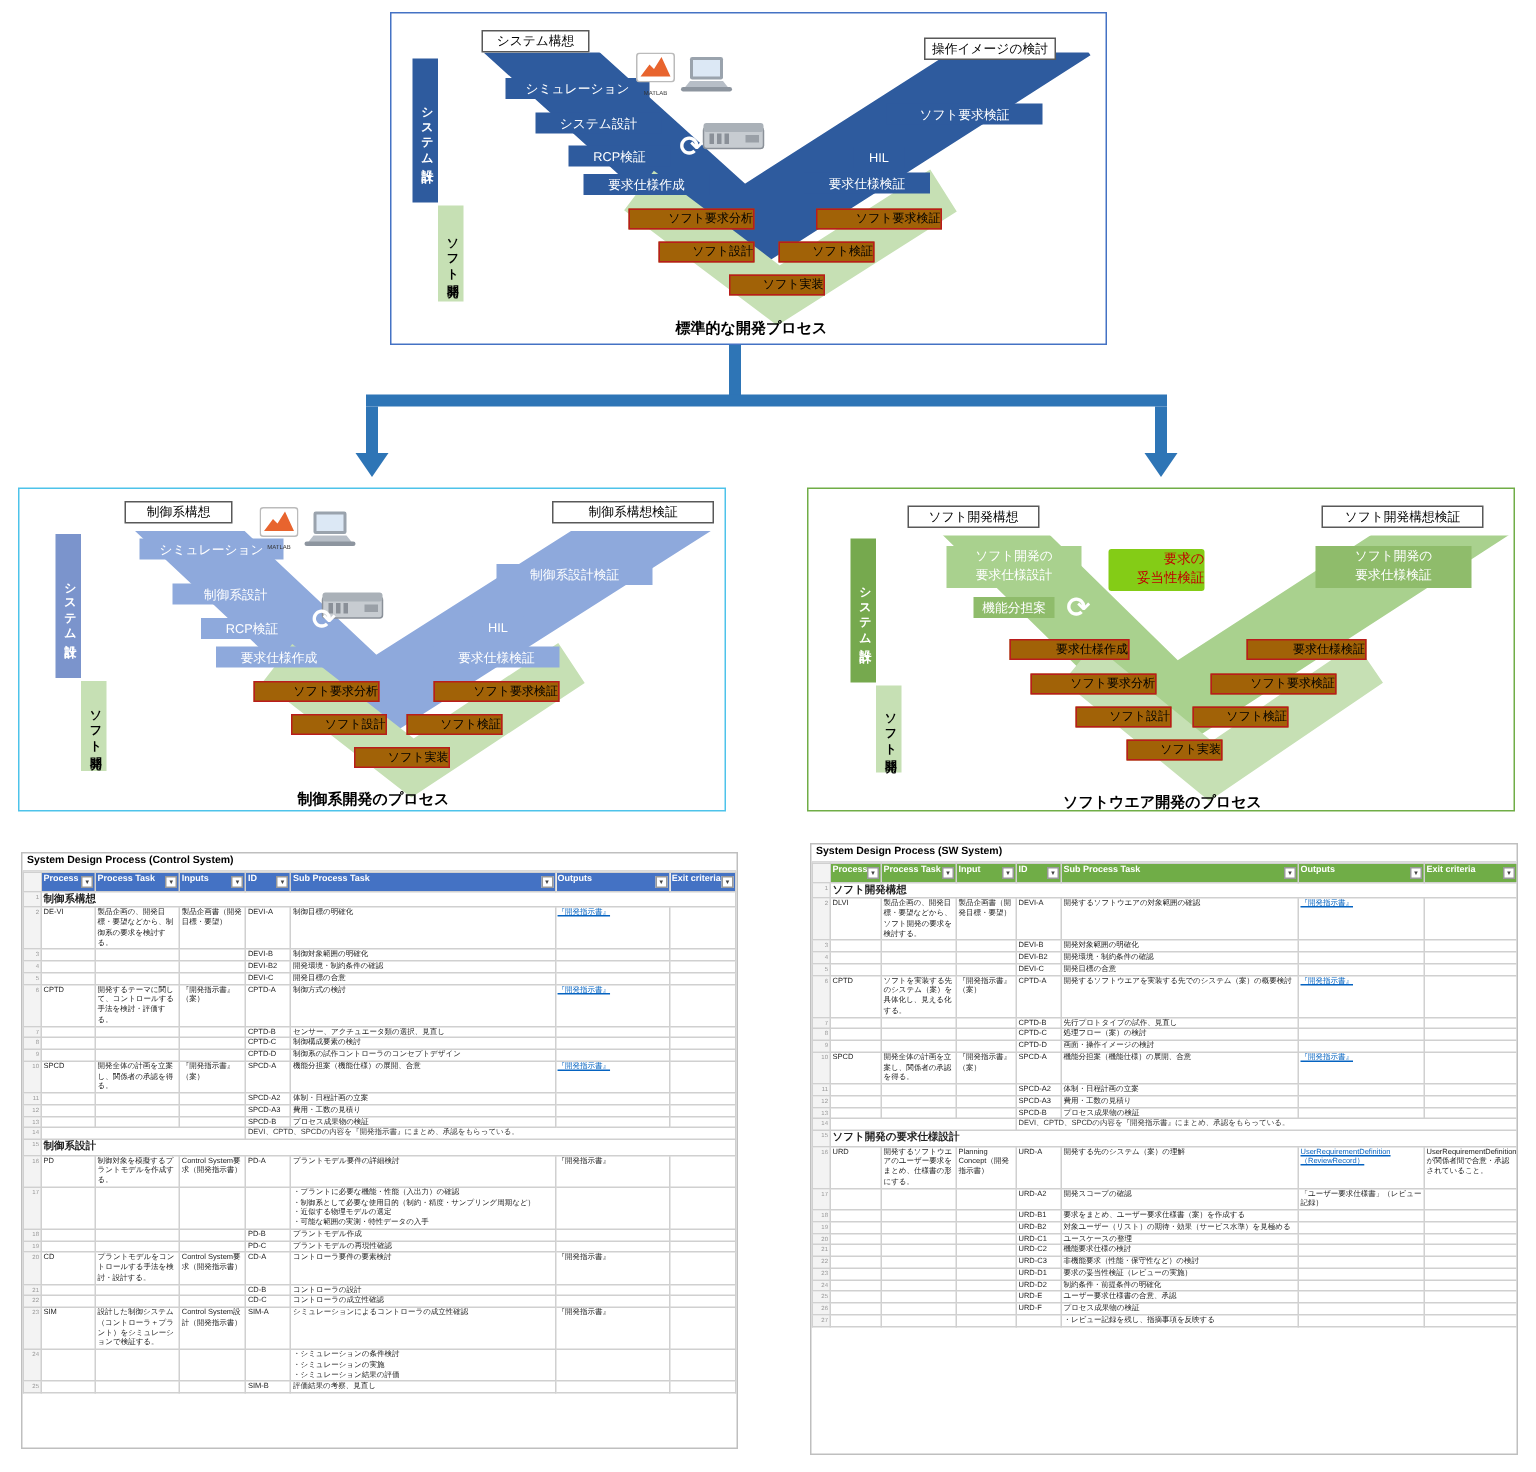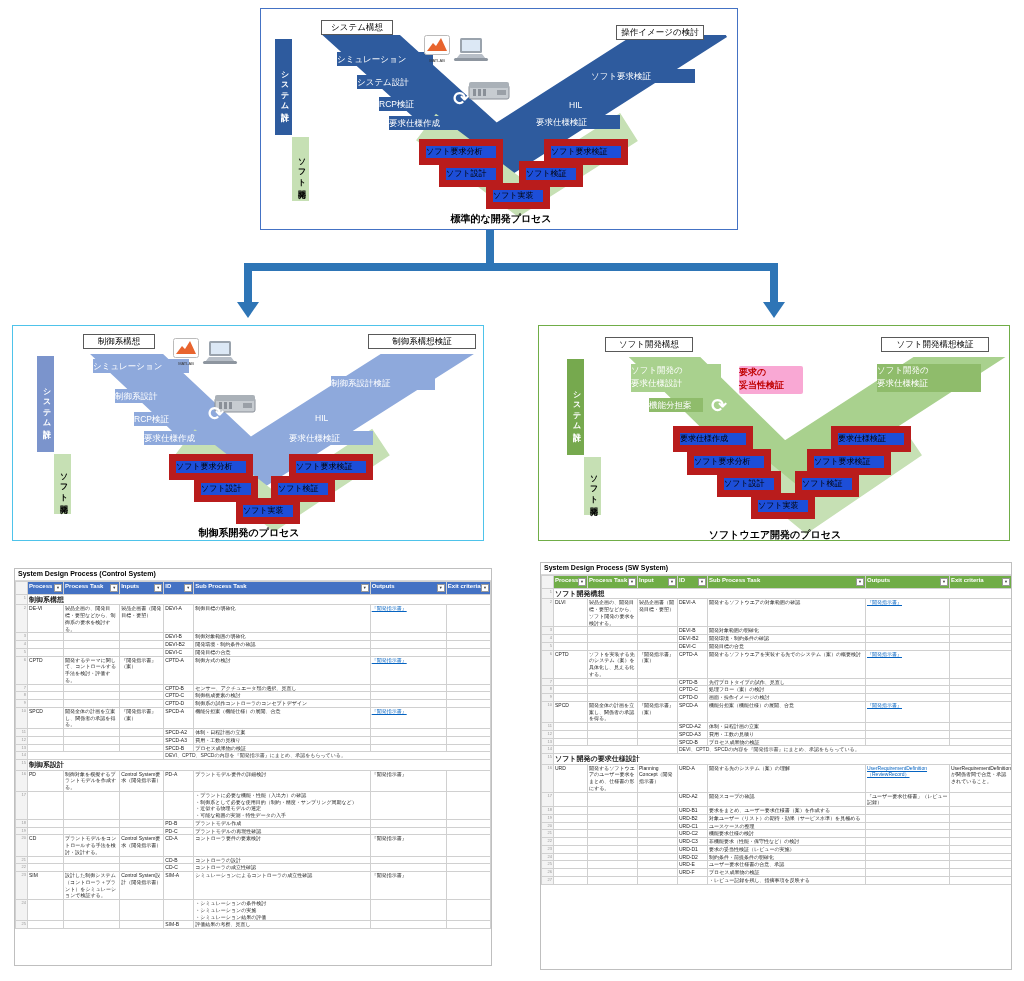--- a/index.html
+++ b/index.html
@@ -2,28 +2,28 @@
 <html><head>
 <meta charset="utf-8">
 <style>
 *{margin:0;padding:0;box-sizing:border-box}
 body{font-family:"Liberation Sans","DejaVu Sans",sans-serif;background:#fff}
 .canvas{position:relative;width:1024px;height:981px;background:#fff;overflow:hidden}
 .vframe{position:absolute;background:#fff}
 .vframe>svg{position:absolute;left:0;top:0}
 .strip{position:absolute;writing-mode:vertical-rl;font-size:8px;letter-spacing:1px;display:flex;align-items:center;justify-content:center;font-weight:700}
 .wbox{position:absolute;background:#fff;border:1px solid #595959;color:#000;font-size:8.5px;line-height:13px;text-align:center;white-space:nowrap}
-.gbox{position:absolute;background:#1d4ed8;border:7px solid #b91c1c;color:#000;font-size:8px;line-height:12px;text-align:left;white-space:nowrap}
-.step{position:absolute;color:#fff;font-size:8.5px;line-height:14px;white-space:nowrap}
+.gbox{position:absolute;background:#a16207;border:1px solid #b91c1c;color:#000;font-size:8px;line-height:12px;text-align:right;white-space:nowrap}
+.step{position:absolute;color:#fff;font-size:8.5px;line-height:14px;text-align:center;white-space:nowrap}
 .multi{white-space:pre-line;line-height:13px;font-weight:400}
 .s-dkblue{background:#2e5b9e}
 .s-mdblue{background:#8ea9dc}
 .s-grn{background:#8fbc6b}
 .s-band-grn{background:#a9d18e}
-.validity{position:absolute;color:#c00000;font-weight:700;font-size:9px;line-height:13px;text-align:left;white-space:pre-line;background:#f9a8d4;border-radius:2px}
+.validity{position:absolute;color:#c00000;font-weight:400;font-size:9px;line-height:13px;text-align:right;white-space:pre-line;background:#84cc16;border-radius:2px}
 .caption{position:absolute;font-size:10px;font-weight:700;color:#000;text-align:center}
 .circ{position:absolute;color:#fff;font-size:19px;font-weight:700;line-height:19px}
 .icon{position:absolute}
 .icon .ilabel{font-size:4px;color:#333;text-align:center;line-height:4px}
 .conn{position:absolute;background:#2e75b6}
 .arrowhead{position:absolute;width:0;height:0;border-left:11px solid transparent;border-right:11px solid transparent;border-top:16px solid #2e75b6}
 
 .xtable{position:absolute;background:#fff;border:1px solid #bfbfbf;overflow:hidden}
 .ttitle{font-size:7px;font-weight:700;color:#000;padding:1px 3px;height:12px;border-bottom:1px solid #d9d9d9;white-space:nowrap;overflow:hidden}
 .xtable table{border-collapse:collapse;table-layout:fixed;width:100%}

